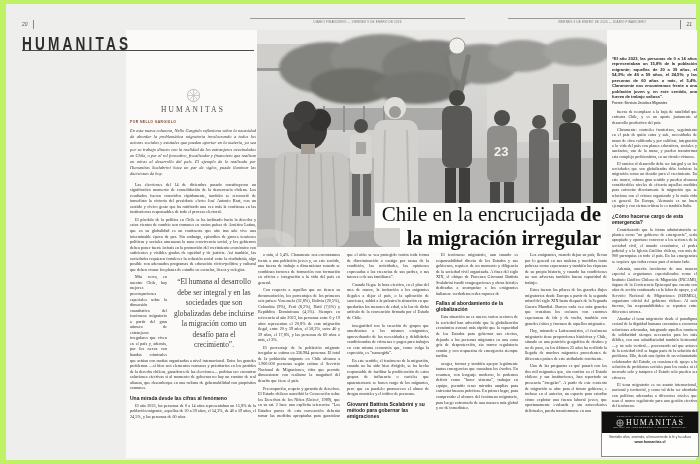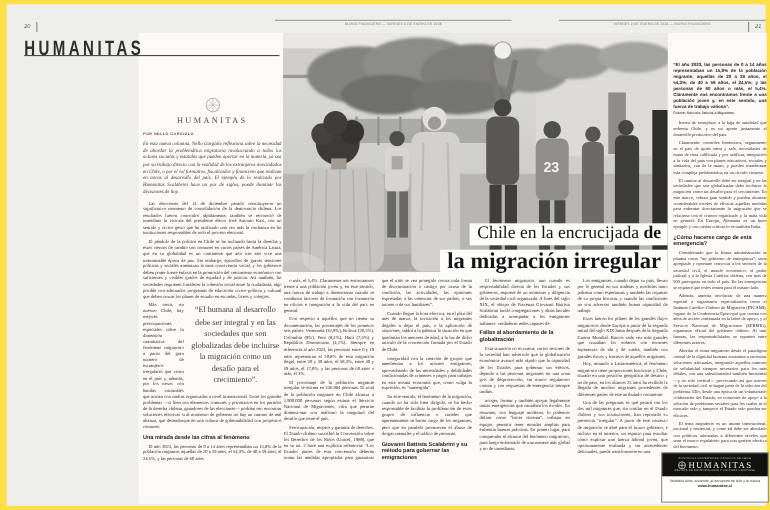--- a/index.html
+++ b/index.html
@@ -1,17 +1,17 @@
 <!DOCTYPE html>
 <html><head>
 <meta charset="utf-8">
 <style>
   html,body{margin:0;padding:0;}
   body{font-family:"Liberation Sans",sans-serif;background:#d8d8d6;}
-  #canvas{position:relative;width:700px;height:464px;background:#fde047;overflow:hidden;}
+  #canvas{position:relative;width:700px;height:464px;background:#bef264;overflow:hidden;}
   .paper{position:absolute;left:6px;top:4px;width:690px;height:456px;background:#eeeeec;}
   .panel{position:absolute;left:126px;top:30px;width:571px;height:428px;background:#fbfaf8;}
 
   
   .folio{position:absolute;top:20px;font-size:5px;font-style:italic;color:#555;}
   .folio-l{left:22px;border-right:1px solid #888;padding-right:5px;height:9px;line-height:9px;}
   .folio-r{right:8px;border-left:1px solid #888;padding-left:5px;height:9px;line-height:9px;}
   .hdrcell{position:absolute;top:18px;border-top:1px solid #9a9a98;padding-top:1px;
            font-size:3px;color:#777;text-align:center;letter-spacing:.2px;white-space:nowrap;overflow:hidden;}
   .hdr-a{left:250px;width:215px;}
@@ -19,21 +19,21 @@
   .masthead{position:absolute;left:22px;top:33px;font-size:13px;font-weight:700;color:#2e2e2e;
             letter-spacing:3px;transform:scale(1.05,1.45);transform-origin:left top;white-space:nowrap;}
   .mastrule{position:absolute;left:22px;top:50px;width:232px;height:1px;background:#4a4a48;}
 
   
   .photo{position:absolute;left:257px;top:30px;width:403px;height:217px;overflow:hidden;}
 
   
   .hl{position:absolute;right:93px;background:#fdfdfc;color:#141414;
       font-family:"Liberation Serif",serif;white-space:nowrap;padding:0 6px 2px 7px;line-height:1.1;z-index:5;}
-  .hl1{top:203px;font-size:16px;}
+  .hl1{top:203px;font-size:21px;}
   .hl2{top:227px;font-size:20.5px;font-weight:700;}
   .hl b{font-weight:700;}
 
   
   .bp{font-family:"Liberation Serif",serif;font-size:4.2px;line-height:1.32;color:#2b2b2b;
       text-align:justify;margin:0 0 2px 0;text-indent:5px;}
   .sh{font-family:"Liberation Sans",sans-serif;font-size:5px;font-weight:700;color:#1d1d1d;
       margin:4px 0 2px 0;line-height:1.2;break-inside:avoid;}
 
   

